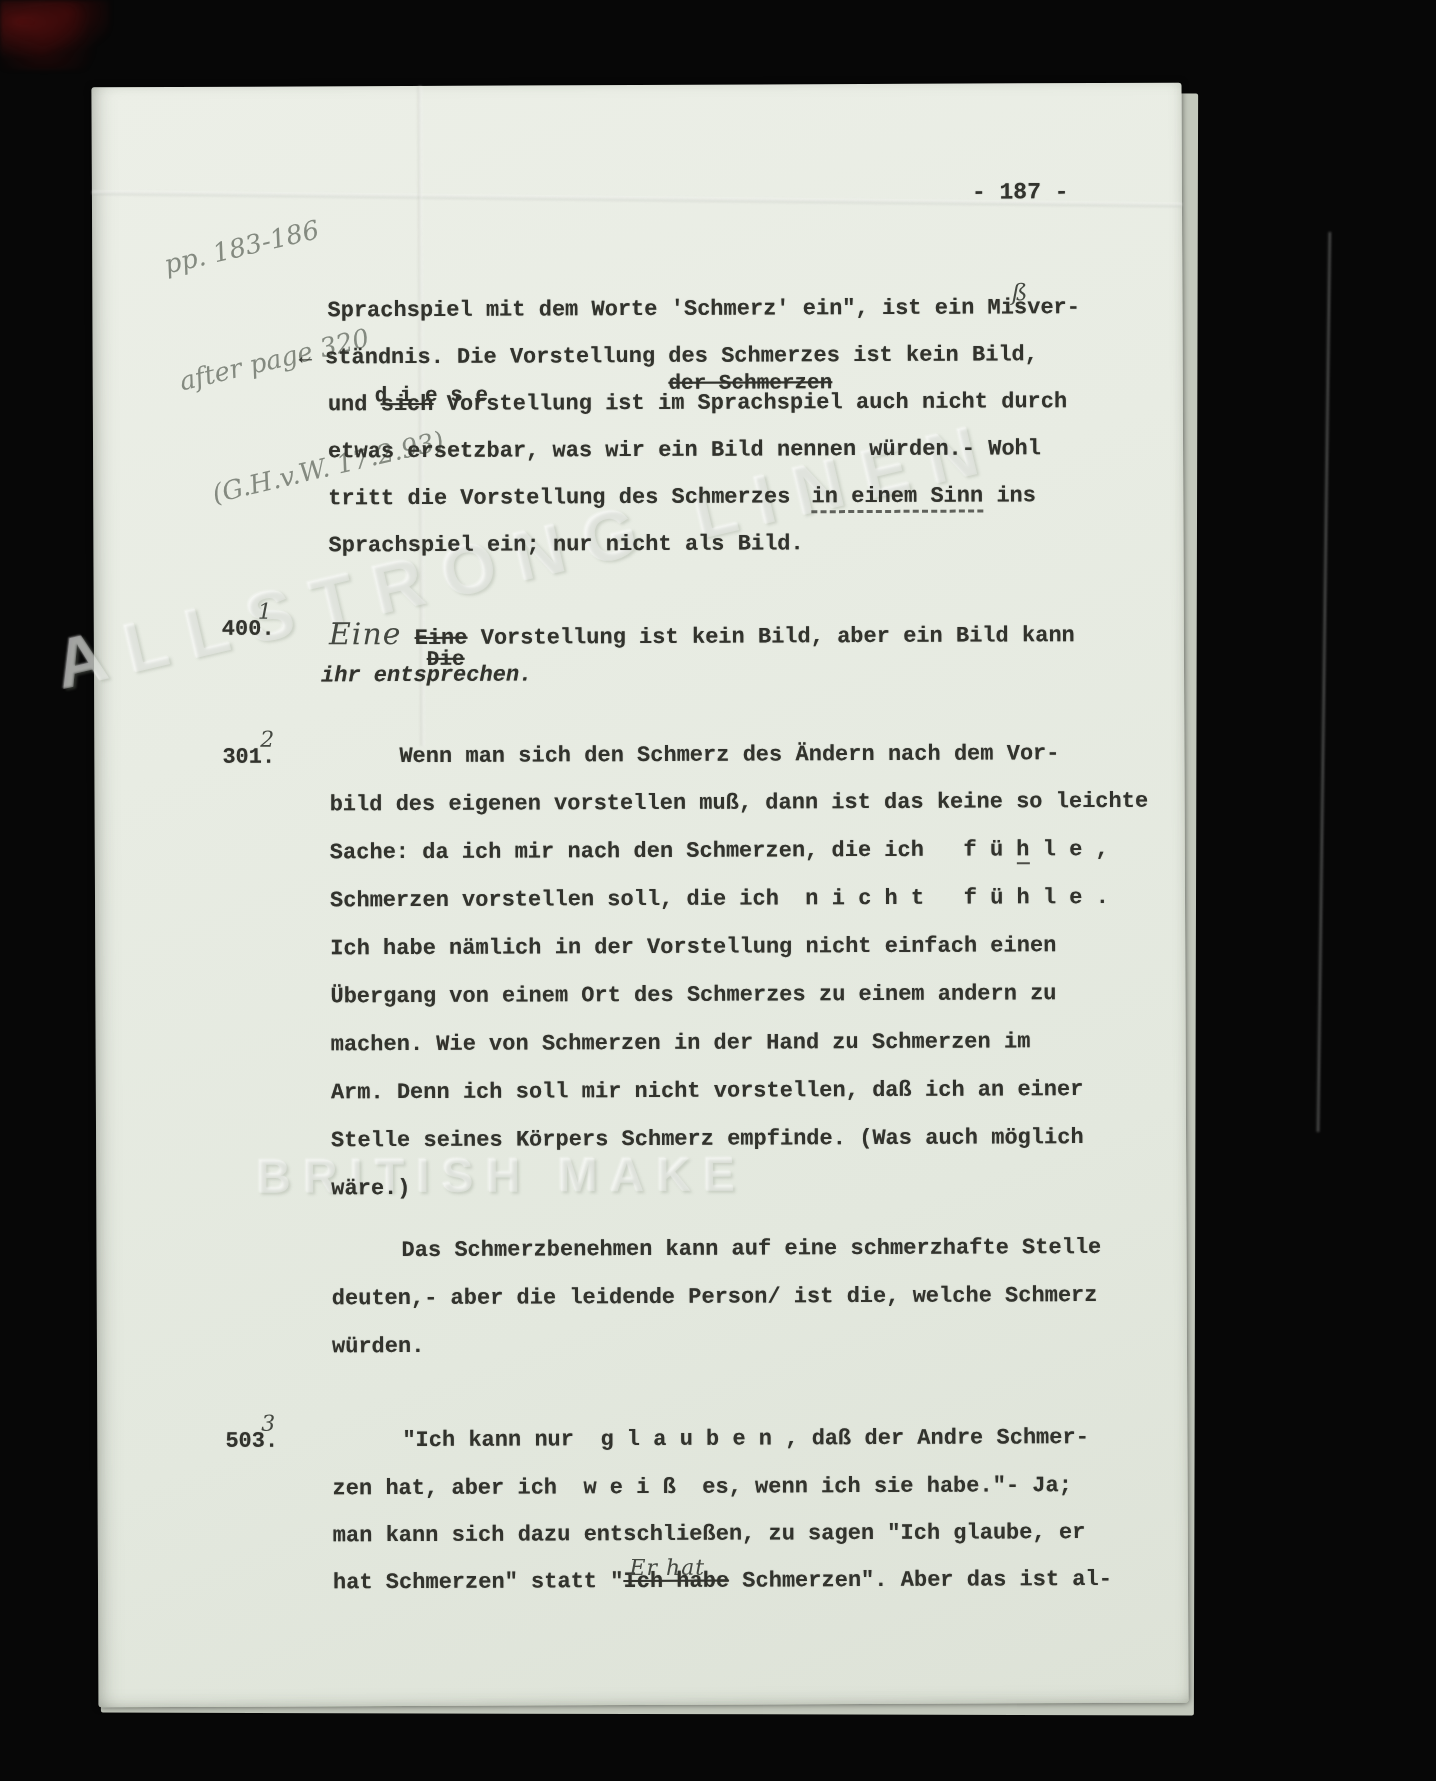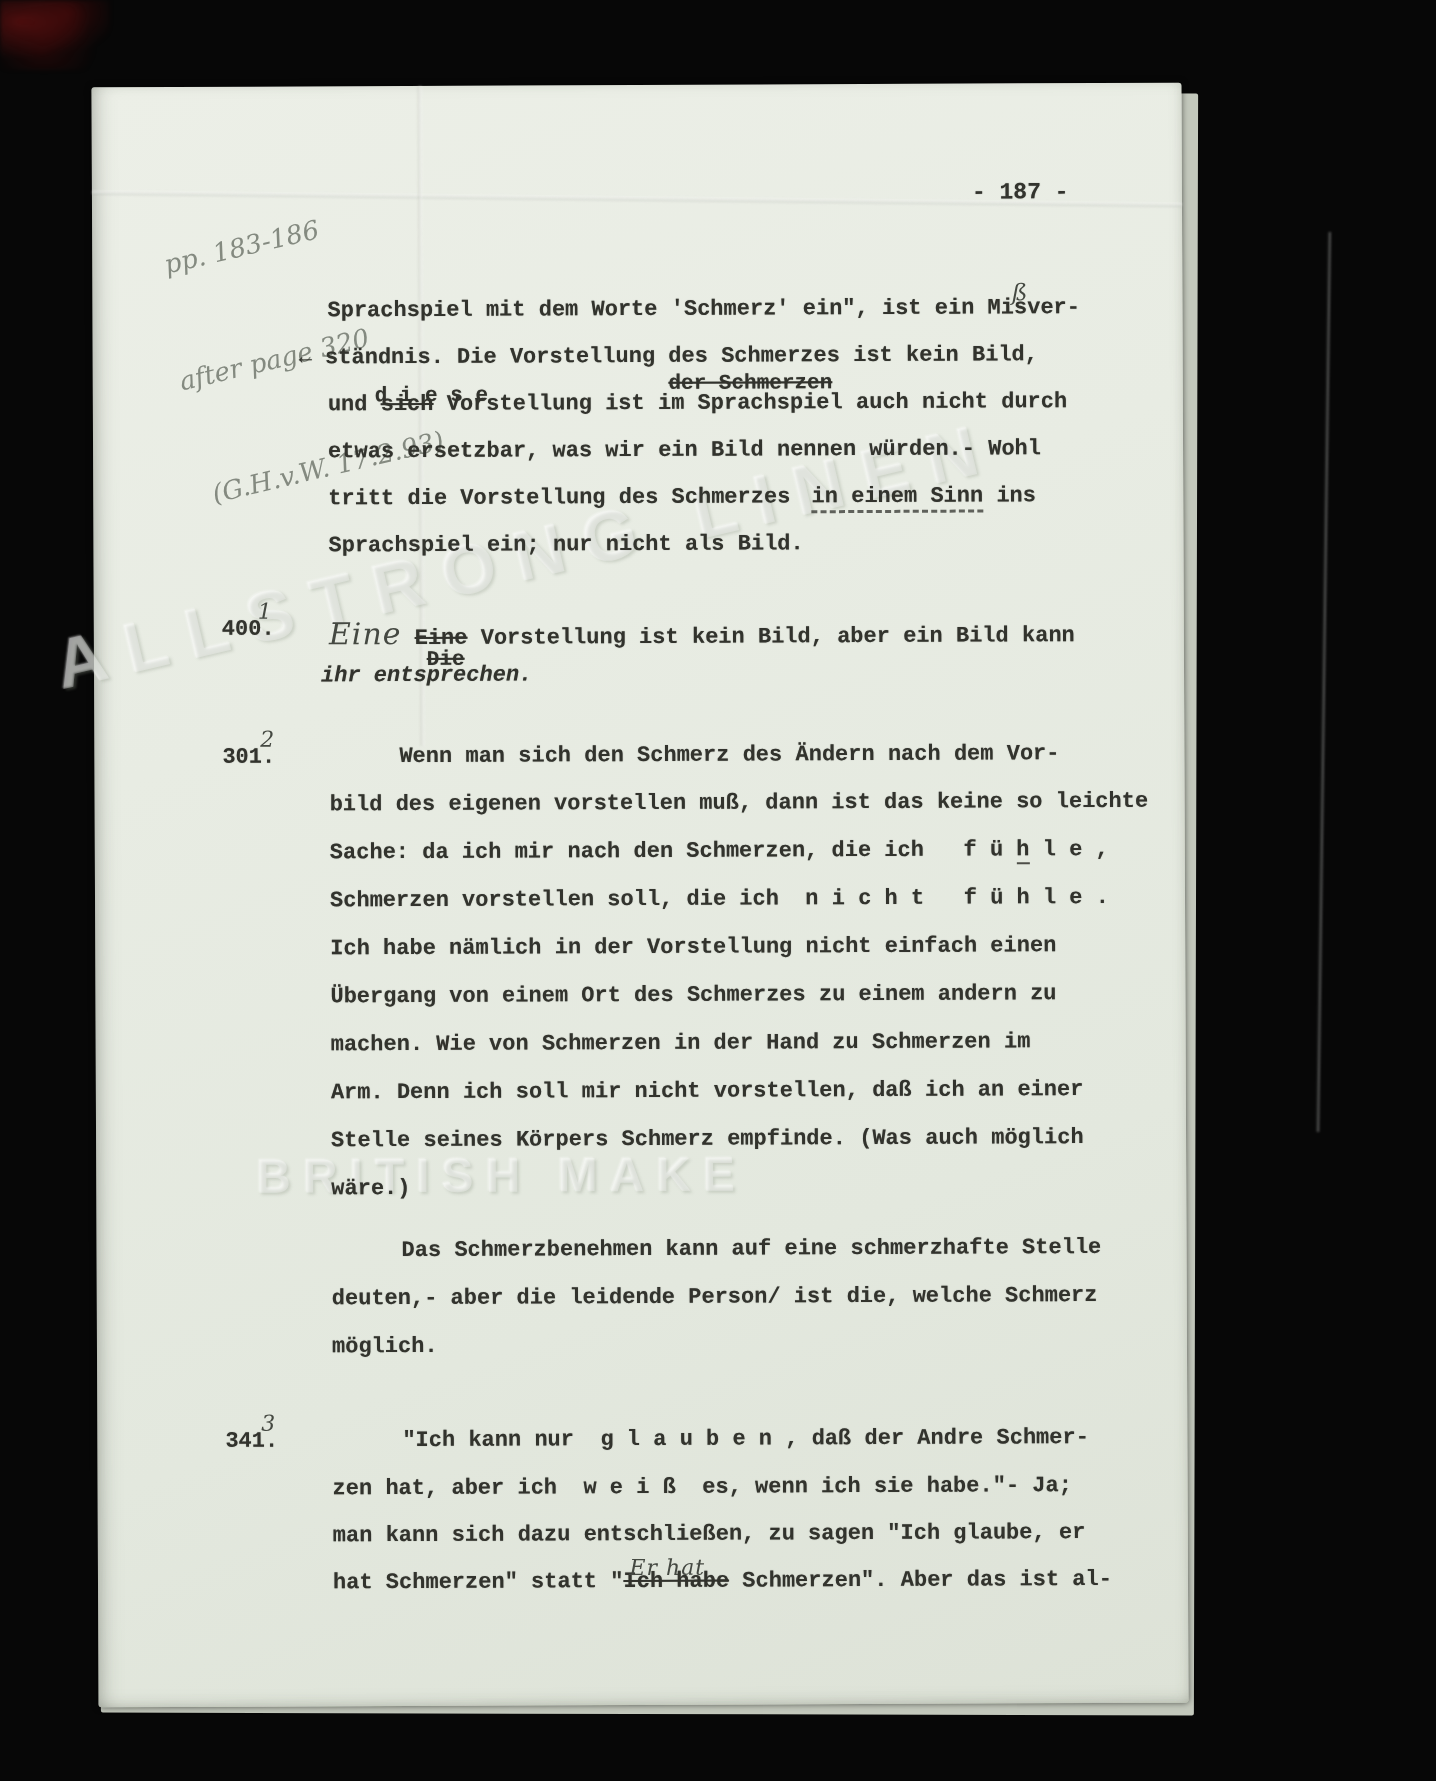--- a/index.html
+++ b/index.html
@@ -121,20 +121,20 @@
       <div class="line" style="left: 235px; top: 754px;"><span>Sache: da ich mir nach den Schmerzen, die ich   f ü </span><span class="ul">h</span><span> l e ,</span></div>
       <div class="line" style="left: 235px; top: 802px;"><span>Schmerzen vorstellen soll, die ich  n i c h t   f ü h l e .</span></div>
       <div class="line" style="left: 235px; top: 850px;"><span>Ich habe nämlich in der Vorstellung nicht einfach einen</span></div>
       <div class="line" style="left: 235px; top: 898px;"><span>Übergang von einem Ort des Schmerzes zu einem andern zu</span></div>
       <div class="line" style="left: 235px; top: 946px;"><span>machen. Wie von Schmerzen in der Hand zu Schmerzen im</span></div>
       <div class="line" style="left: 235px; top: 994px;"><span>Arm. Denn ich soll mir nicht vorstellen, daß ich an einer</span></div>
       <div class="line" style="left: 235px; top: 1042px;"><span>Stelle seines Körpers Schmerz empfinde. (Was auch möglich</span></div>
       <div class="line" style="left: 235px; top: 1090px;"><span>wäre.)</span></div>
       <div class="line" style="left: 305px; top: 1152px;"><span>Das Schmerzbenehmen kann auf eine schmerzhafte Stelle</span></div>
       <div class="line" style="left: 235px; top: 1200px;"><span>deuten,- aber die leidende Person/ ist die, welche Schmerz</span></div>
-      <div class="line" style="left: 235px; top: 1248px;"><span>möglich.</span></div>
-      <div class="line" style="left: 128px; top: 1342px;"><span class="above-anchor"><span class="above hand" style="left: 36px; top: -36px; font-size: 22px;">3</span></span><span>341.</span></div>
+      <div class="line" style="left: 235px; top: 1248px;"><span>würden.</span></div>
+      <div class="line" style="left: 128px; top: 1342px;"><span class="above-anchor"><span class="above hand" style="left: 36px; top: -36px; font-size: 22px;">3</span></span><span>503.</span></div>
       <div class="line" style="left: 305px; top: 1342px;"><span>"Ich kann nur  g l a u b e n , daß der Andre Schmer-</span></div>
       <div class="line" style="left: 235px; top: 1390px;"><span>zen hat, aber ich  w e i ß  es, wenn ich sie habe."- Ja;</span></div>
       <div class="line" style="left: 235px; top: 1437px;"><span>man kann sich dazu entschließen, zu sagen "Ich glaube, er</span></div>
       <div class="line" style="left: 235px; top: 1484px;"><span>hat Schmerzen" statt "</span><span class="above-anchor"><span class="above hand" style="left: 6px; top: -32px; font-size: 22px;">Er hat</span></span><span class="strike">Ich habe</span><span> Schmerzen". Aber das ist al-</span></div>
     </div>
 </div>
 
 </body></html>

